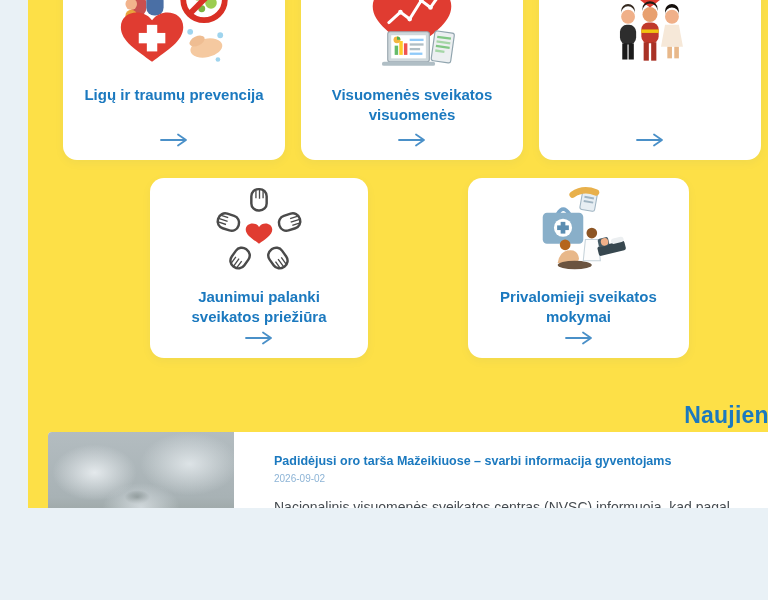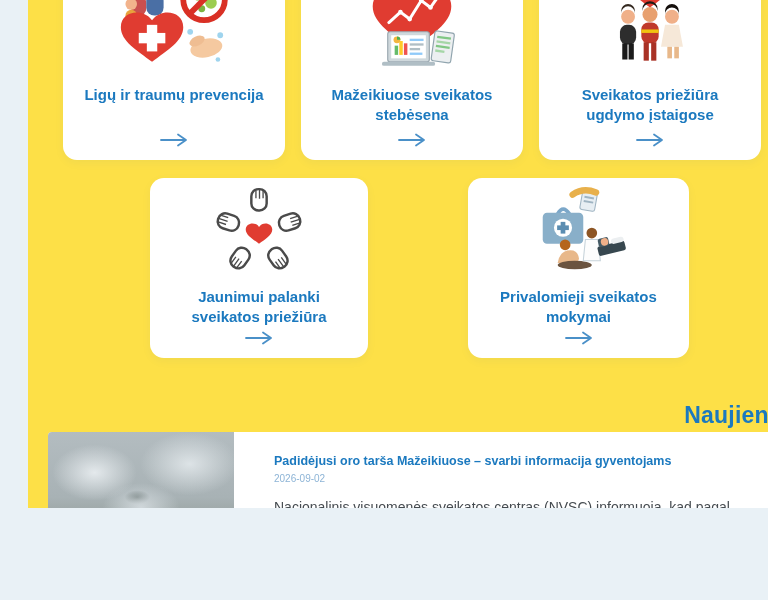--- a/index.html
+++ b/index.html
@@ -129,21 +129,21 @@
 
         <g transform="rotate(8 76 64)">
           <rect x="68" y="50" width="17" height="26" rx="2" fill="#eceff1" stroke="#90a4ae"></rect>
           <rect x="70.5" y="54" width="12" height="2" fill="#81c784"></rect>
             <rect x="70.5" y="58" width="12" height="2" fill="#a5d6a7"></rect>
             <rect x="70.5" y="62" width="12" height="2" fill="#81c784"></rect>
             <rect x="70.5" y="66" width="8" height="2" fill="#a5d6a7"></rect>
         </g>
       </svg>
     </div>
-    <div class="card-title">Mažeikiuose sveikatos stebėsena</div>
+    <div class="card-title">Visuomenės sveikatos visuomenės</div>
     <div class="card-arrow">
       <svg class="arrow-svg" width="30" height="14" viewBox="0 0 30 14">
           <path d="M2 7 H26 M19 1.5 L27 7 L19 12.5" fill="none" stroke="#4a90c8" stroke-width="1.8" stroke-linecap="round" stroke-linejoin="round"></path>
         </svg>
     </div>
   </div>
 
   <div class="card row1" id="card-schools">
     <div class="icon-wrap">
       <svg width="118" height="104" viewBox="0 0 100 90">
@@ -164,21 +164,20 @@
         <rect x="44.5" y="59" width="4.5" height="16" fill="#a93226"></rect>
           <rect x="51" y="59" width="4.5" height="16" fill="#a93226"></rect>
 
         <circle cx="69" cy="37" r="6" fill="#f0b089"></circle>
           <path d="M63 35 a6 6 0 0 1 12 0 v-3 a6 6 0 0 0 -12 0 Z" fill="#140f0c"></path>
         <path d="M63 44 h12 l3.5 19 h-19 Z" fill="#f6e8d8"></path>
         <rect x="65" y="63" width="4" height="10" fill="#e8b88a"></rect>
           <rect x="71" y="63" width="4" height="10" fill="#e8b88a"></rect>
       </svg>
     </div>
-    <div class="card-title">Sveikatos priežiūra ugdymo įstaigose</div>
     <div class="card-arrow">
       <svg class="arrow-svg" width="30" height="14" viewBox="0 0 30 14">
           <path d="M2 7 H26 M19 1.5 L27 7 L19 12.5" fill="none" stroke="#4a90c8" stroke-width="1.8" stroke-linecap="round" stroke-linejoin="round"></path>
         </svg>
     </div>
   </div>
 
   <div class="card row2" id="card-trainings">
     <div class="icon-wrap">
       <svg width="112" height="96" viewBox="0 0 100 90">

